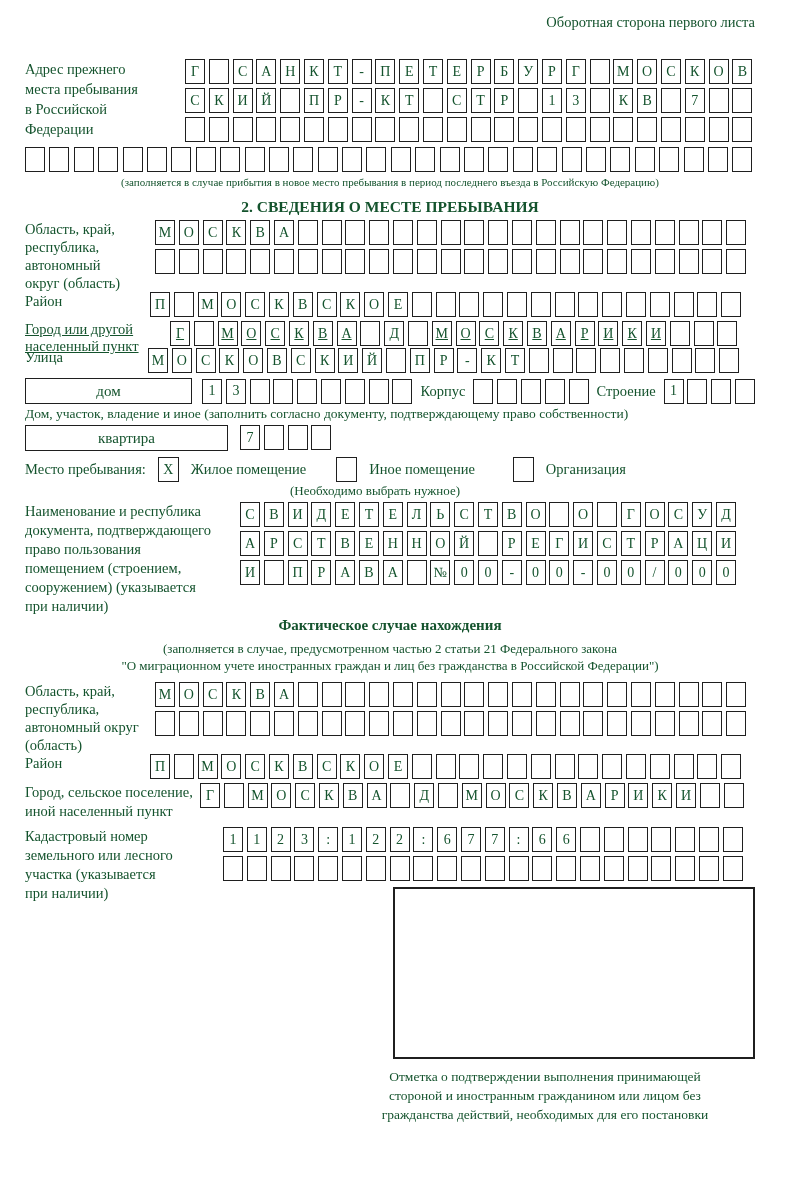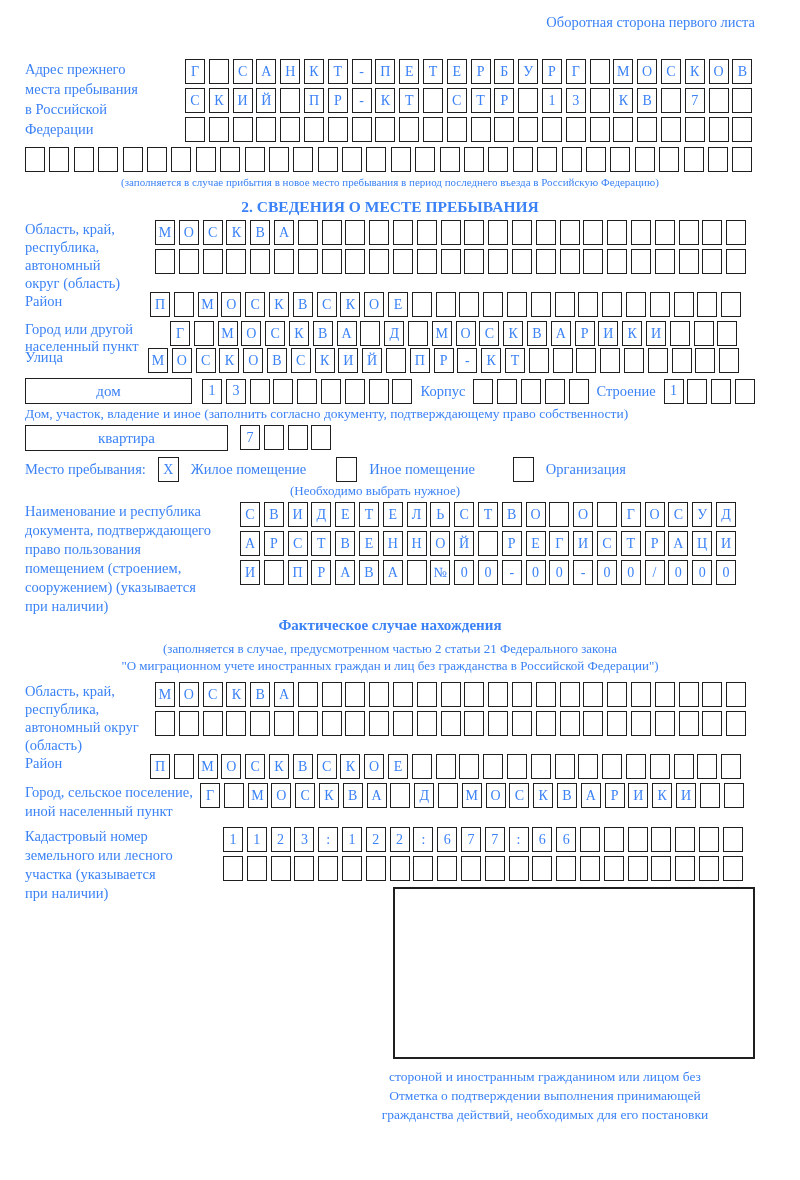--- a/index.html
+++ b/index.html
@@ -1,19 +1,19 @@
 <!DOCTYPE html>
 <html><head>
 <meta charset="utf-8">
 <style>
   html,body { margin:0; padding:0; background:#fff; }
   .page {
     position:relative; width:800px; height:1180px; box-sizing:border-box;
     padding:14px 45px 0 25px; background:#fff; overflow:hidden;
-    font-family:"Liberation Serif","DejaVu Serif",serif; color:#3b82f6;
+    font-family:"Liberation Serif","DejaVu Serif",serif; color:#14532d;
   }
   .header-note { text-align:right; font-size:14.5px; line-height:17px; }
   .block { display:flex; align-items:flex-start; }
   .label { font-size:14.5px; line-height:20px; flex:0 0 auto; }
   .label div { display:block; }
   .lbl-prev  { width:160px; line-height:20px; }
   .lbl-130   { width:130px; line-height:18px; }
   .lbl-125   { width:125px; line-height:19px; }
   .lbl-145   { width:145px; line-height:17px; }
   .lbl-123   { width:123px; line-height:19px; }
@@ -26,21 +26,21 @@
     border:1.6px solid #1f1f1f; display:flex; align-items:center; justify-content:center;
     font-size:14px; background:#fff;
   }
   .cellcol .cells { margin-bottom:4px; }
   .cellcol .cells:last-child { margin-bottom:0; }
   .fullrow { gap:4.4px; margin-top:5px; }
   .note { font-size:11px; line-height:15px; text-align:center; margin-top:3px; }
   .heading { font-size:15.5px; font-weight:bold; text-align:center; line-height:20px; margin-top:7px; }
   .mt-prev { margin-top:28px; }
   .mt-obl  { margin-top:3px; }
-  .mt4 { margin-top:4px; }
+  .mt4 { margin-top:4px;text-decoration:underline; }
   .ulitsa-row { margin-top:-7px; }
   .dom-row { margin-top:5px; align-items:center; }
   .widebox {
     box-sizing:border-box; height:26px; border:1.8px solid #1f1f1f;
     display:flex; align-items:center; justify-content:center; font-size:15px; background:#fff;
   }
   .dom-box { width:168px; margin-right:10px; }
   .kv-box  { width:203px; margin-right:12px; }
   .inline-label { font-size:14.5px; line-height:26px; margin:0 8px; }
   .caption { font-size:13.5px; line-height:14px; margin-top:3px; }
@@ -679,18 +679,18 @@
           <div class="cell"></div>
           <div class="cell"></div>
           <div class="cell"></div>
           <div class="cell"></div>
         </div>
     </div>
   </div>
 
   <div class="stamp-box"></div>
   <div class="stamp-caption">
+      <div>Отметка о подтверждении выполнения принимающей</div>
       <div>стороной и иностранным гражданином или лицом без</div>
-      <div>Отметка о подтверждении выполнения принимающей</div>
       <div>гражданства действий, необходимых для его постановки</div>
     </div>
 
 </div>
 
 </body></html>

